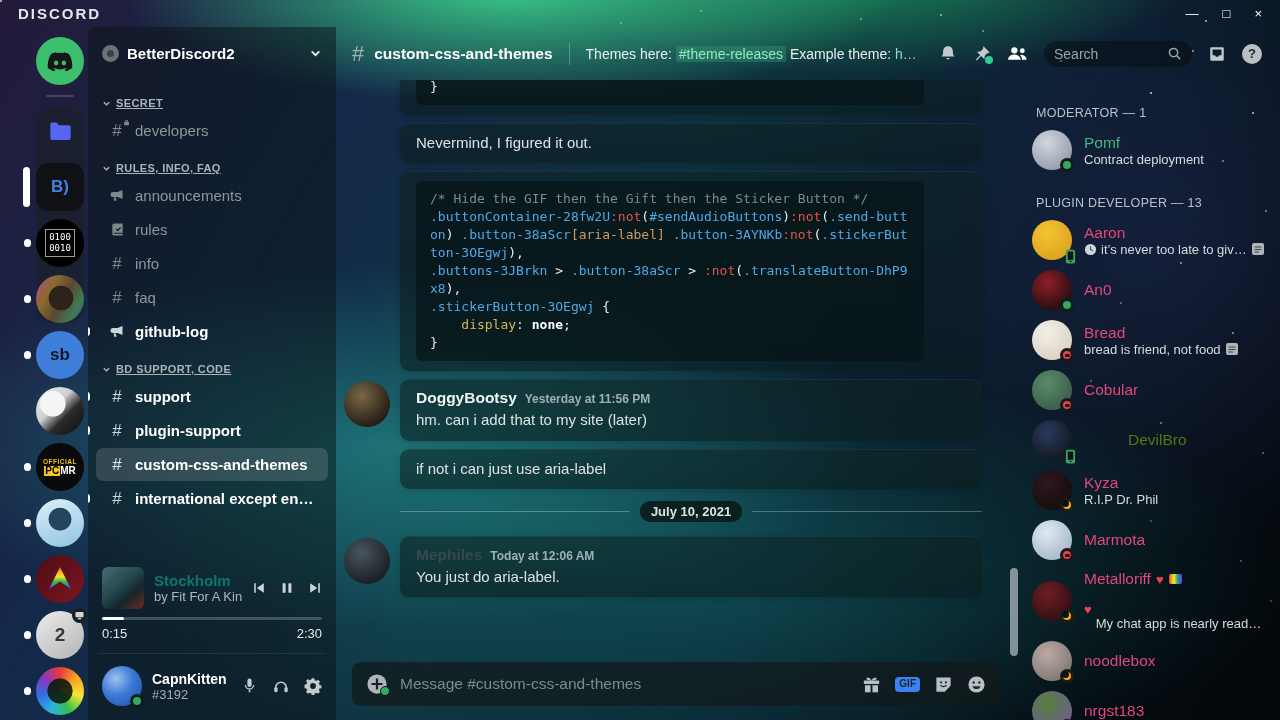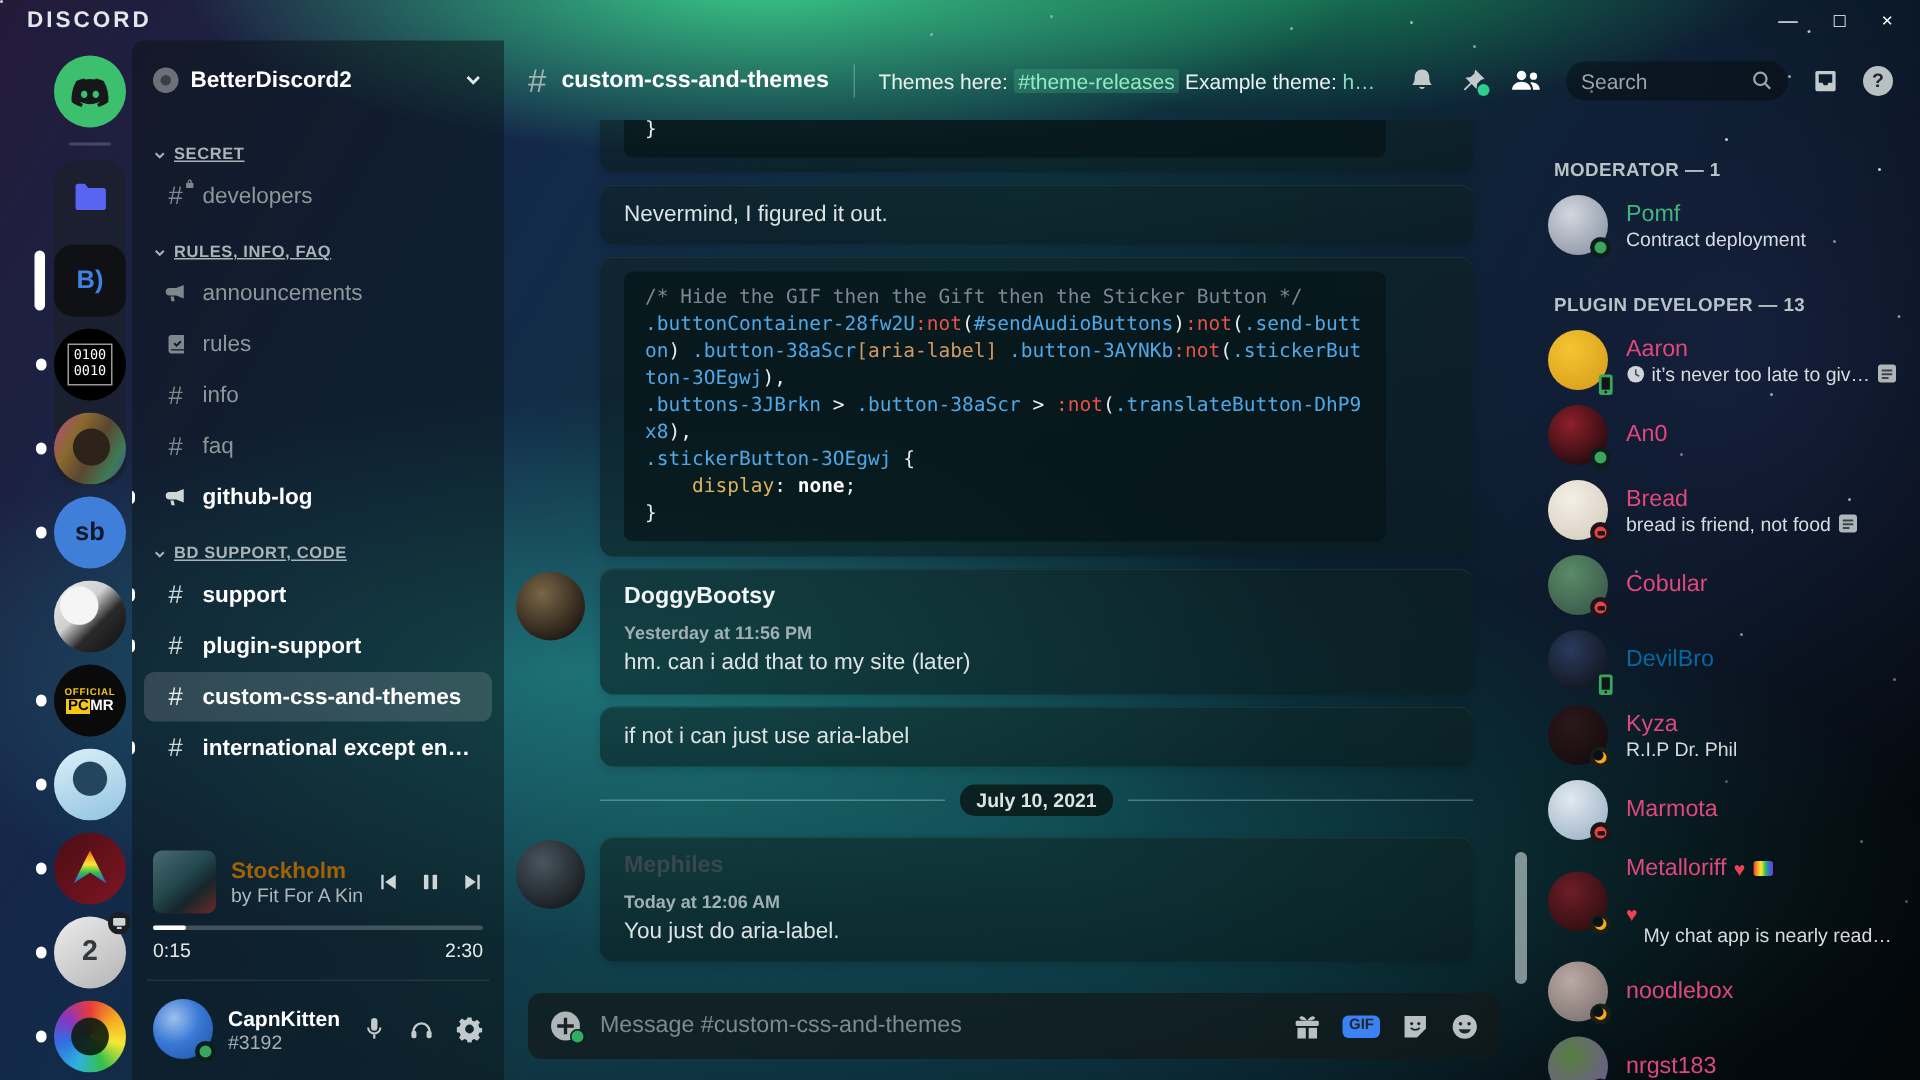--- a/index.html
+++ b/index.html
@@ -75,21 +75,21 @@
   .chan.selected{ background:rgba(255,255,255,.14); color:#fff; font-weight:bold; }
   .chan.selected .cicon{ color:#e8edee; }
   .chan-pill{ position:absolute; left:-10px; top:12px; width:4px; height:9px; border-radius:0 3px 3px 0; background:#fff; }
   .mini-lock{ position:absolute; right:-4px; top:-3px; color:#7e888c; }
   .cname{ white-space:nowrap; overflow:hidden; text-overflow:ellipsis; }
   
   .music{ flex:none; padding:6px 14px 8px; }
   .music-top{ display:flex; align-items:center; gap:10px; }
   .album-art{ width:42px; height:42px; border-radius:6px; flex:none; background:linear-gradient(140deg,#4a6a70 0%,#23484e 45%,#15262b 68%,#6b2a24 100%); }
   .track-meta{ flex:1; min-width:0; }
-  .track-title{ font-size:15px; font-weight:bold; color:#a16207; }
+  .track-title{ font-size:15px; font-weight:bold; color:#0f766e; }
   .track-artist{ font-size:13px; color:#aeb6ba; white-space:nowrap; overflow:hidden; }
   .music-ctrls{ display:flex; gap:14px; color:#cfd6d8; align-items:center; }
   .progress{ margin-top:8px; height:3px; background:rgba(255,255,255,.22); border-radius:2px; position:relative; }
   .progress-fill{ position:absolute; left:0; top:0; bottom:0; background:#fff; border-radius:2px; }
   .times{ display:flex; justify-content:space-between; font-size:13px; color:#e4e9ea; margin-top:6px; }
   .panel-divider{ height:1px; background:rgba(255,255,255,.09); margin:4px 10px; flex:none;}
   
   .user-area{ flex:none; display:flex; align-items:center; gap:10px; padding:8px 14px 14px; }
   .user-avatar{ position:relative; width:40px; height:40px; flex:none; }
   .user-avatar .av{ width:40px; height:40px; border-radius:50%; background:radial-gradient(circle at 35% 32%,#9fc0ee 0%,#3a79d6 45%,#1c4fa0 100%); }
@@ -114,21 +114,21 @@
   .searchbox{ width:148px; height:26px; border-radius:13px; background:rgba(4,10,12,.45); display:flex; align-items:center; padding:0 10px; gap:6px; }
   .searchbox .stext{ flex:1; font-size:14px; color:#9aa4a8; }
   .help-circle{ width:20px; height:20px; border-radius:50%; background:#b9c0c3; color:#20262a; font-weight:bold; font-size:13px; display:flex; align-items:center; justify-content:center; }
   .content-row{ flex:1; display:flex; min-height:0; position:relative; }
   
   .chat-col{ flex:1; min-width:0; display:flex; flex-direction:column; }
   .messages{ flex:1; overflow:hidden; padding:0 40px 4px 64px; position:relative; }
   .bubble{ position:relative; background:linear-gradient(rgba(13,33,33,.55),rgba(9,27,29,.58)); border-radius:9px; padding:10px 16px; margin-bottom:8px; box-shadow:inset 0 1px 0 rgba(255,255,255,.05), 0 2px 6px rgba(0,0,0,.14); }
   .bubble.partial{ margin-top:-16px; border-top-left-radius:0; border-top-right-radius:0; }
   .msg-text{ font-size:15px; color:#dde3e4; line-height:1.35; }
-  .author-row{ display:flex; align-items:baseline; gap:8px; margin-bottom:3px;flex-direction:column; }
+  .author-row{ display:flex; align-items:baseline; gap:8px; margin-bottom:3px; }
   .author{ font-size:15.5px; font-weight:bold; }
   .tstamp{ font-size:12px; font-weight:bold; color:#9fb0b3; }
   .msg-avatar{ position:absolute; left:-56px; top:2px; width:46px; height:46px; border-radius:50%; }
   .codeblock{ background:rgba(5,17,19,.62); border-radius:6px; padding:9px 14px; width:508px; max-width:100%;
     font-family:"DejaVu Sans Mono",monospace; font-size:13px; line-height:18px; white-space:pre-wrap; word-break:break-all; color:#e8edee; }
   .bubble.partial .codeblock{ padding-top:4px; }
   .tk-c{color:#7b8894;} .tk-s{color:#4fa8e8;} .tk-n{color:#e5534b;} .tk-a{color:#d19a66;} .tk-p{color:#e8edee;} .tk-k{color:#dcb35c;} .tk-v{color:#ffffff;font-weight:bold;}
   .divider-row{ display:flex; align-items:center; gap:10px; margin:12px 0 14px; }
   .divider-row .line{ flex:1; height:1px; background:rgba(255,255,255,.28); }
   .divider-pill{ background:rgba(9,24,24,.85); border-radius:10px; padding:3px 11px; font-size:13px; font-weight:bold; color:#dde3e4; }
@@ -136,21 +136,21 @@
   
   .input-bar{ flex:none; height:44px; margin:0 22px 14px 16px; background:rgba(18,25,27,.72); border-radius:9px; display:flex; align-items:center; padding:0 14px; gap:12px; }
   .attach{ position:relative; color:#aeb6ba; display:flex; }
   .attach-badge{ position:absolute; right:-2px; bottom:-1px; width:10px; height:10px; border-radius:50%; background:#2fae62; border:1px solid rgba(18,25,27,1);}
   .msg-input{ flex:1; background:transparent; border:none; outline:none; font-family:inherit; font-size:15.5px; color:#dde3e4; }
   .msg-input::placeholder{ color:#7d8a8e; }
   .input-icons{ display:flex; align-items:center; gap:14px; color:#b9c0c3; }
   .gif-pill{ background:#3b82f6; color:#20262a; font-size:10px; font-weight:bold; padding:2.5px 4px; border-radius:4px; line-height:1; }
   
   .members{ width:258px; flex:none; padding:26px 6px 0 10px; overflow:hidden; }
-  .mgroup-label{ color:#b9c2c6; font-size:12.5px; font-weight:bold; letter-spacing:.3px; margin:0 0 10px 4px; }
+  .mgroup-label{ color:#b9c2c6; font-size:12.5px; font-weight:normal; letter-spacing:.3px; margin:0 0 10px 4px; }
   .mgroup-label.second{ margin-top:26px; }
   .member{ display:flex; align-items:center; gap:12px; margin-bottom:10px; min-height:40px; }
   .m-av-wrap{ position:relative; width:40px; height:40px; flex:none; }
   .m-av{ width:40px; height:40px; border-radius:50%; }
   .m-dot{ position:absolute; right:-2px; bottom:-2px; width:14px; height:14px; border-radius:50%; border:3px solid rgba(8,18,22,.92); }
   .m-dot.online{ background:#3ba55d; }
   .m-dot.dnd{ background:#ed4245; position:absolute; }
   .m-dot.dnd::after{ content:""; position:absolute; left:1.5px; right:1.5px; top:3px; height:2.5px; border-radius:1px; background:#14191c; }
   .m-dot.idle{ background:#faa81a; }
   .m-dot.idle::after{ content:""; position:absolute; left:-1px; top:-1px; width:7px; height:7px; border-radius:50%; background:rgba(8,18,22,1); }
@@ -672,21 +672,21 @@
               <span class="m-mobile">
                 <svg viewBox="0 0 12 16" width="11" height="15">
                   <rect x="1" y="0.5" width="10" height="15" rx="2" fill="#3ba55d"></rect>
                   <rect x="3" y="2.6" width="6" height="9" fill="#0e1417"></rect>
                   <circle cx="6" cy="13.3" r="1" fill="#0e1417"></circle>
                 </svg>
               </span>
             </div>
             <div class="m-info">
               <div class="m-name">
-                <span style="color: #0369a1;">DevilBro</span>
+                <span style="color: #4d7c0f; margin-left: 44px;">DevilBro</span>
               </div>
             </div>
           </div>
           <div class="member">
             <div class="m-av-wrap">
               <div class="m-av" style="background: radial-gradient(circle at 38% 32%, rgb(44, 24, 28) 0%, rgb(20, 11, 13) 85%);"></div>
               <span class="m-dot idle"></span>
             </div>
             <div class="m-info">
               <div class="m-name">

